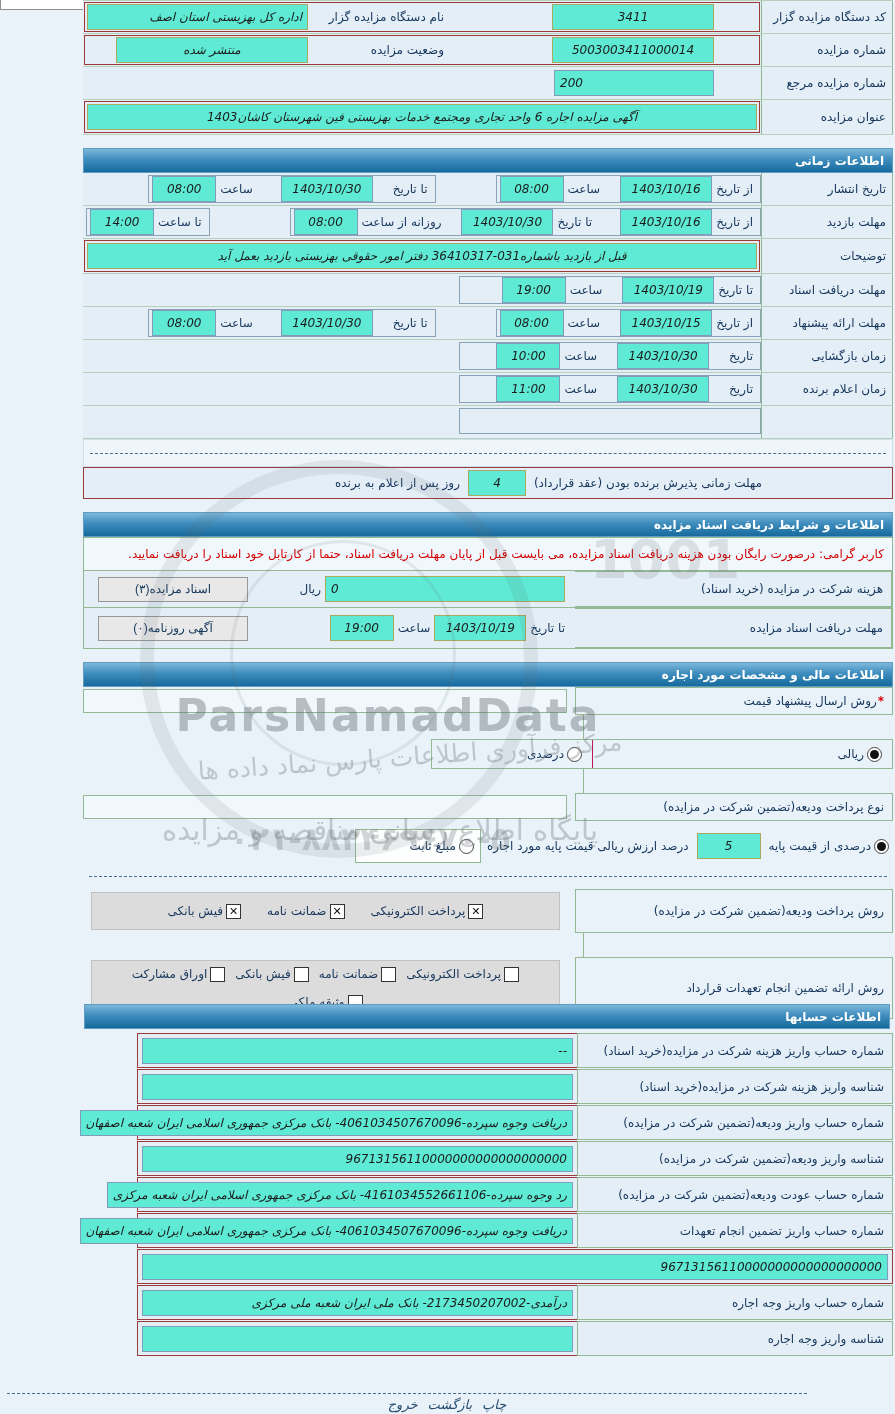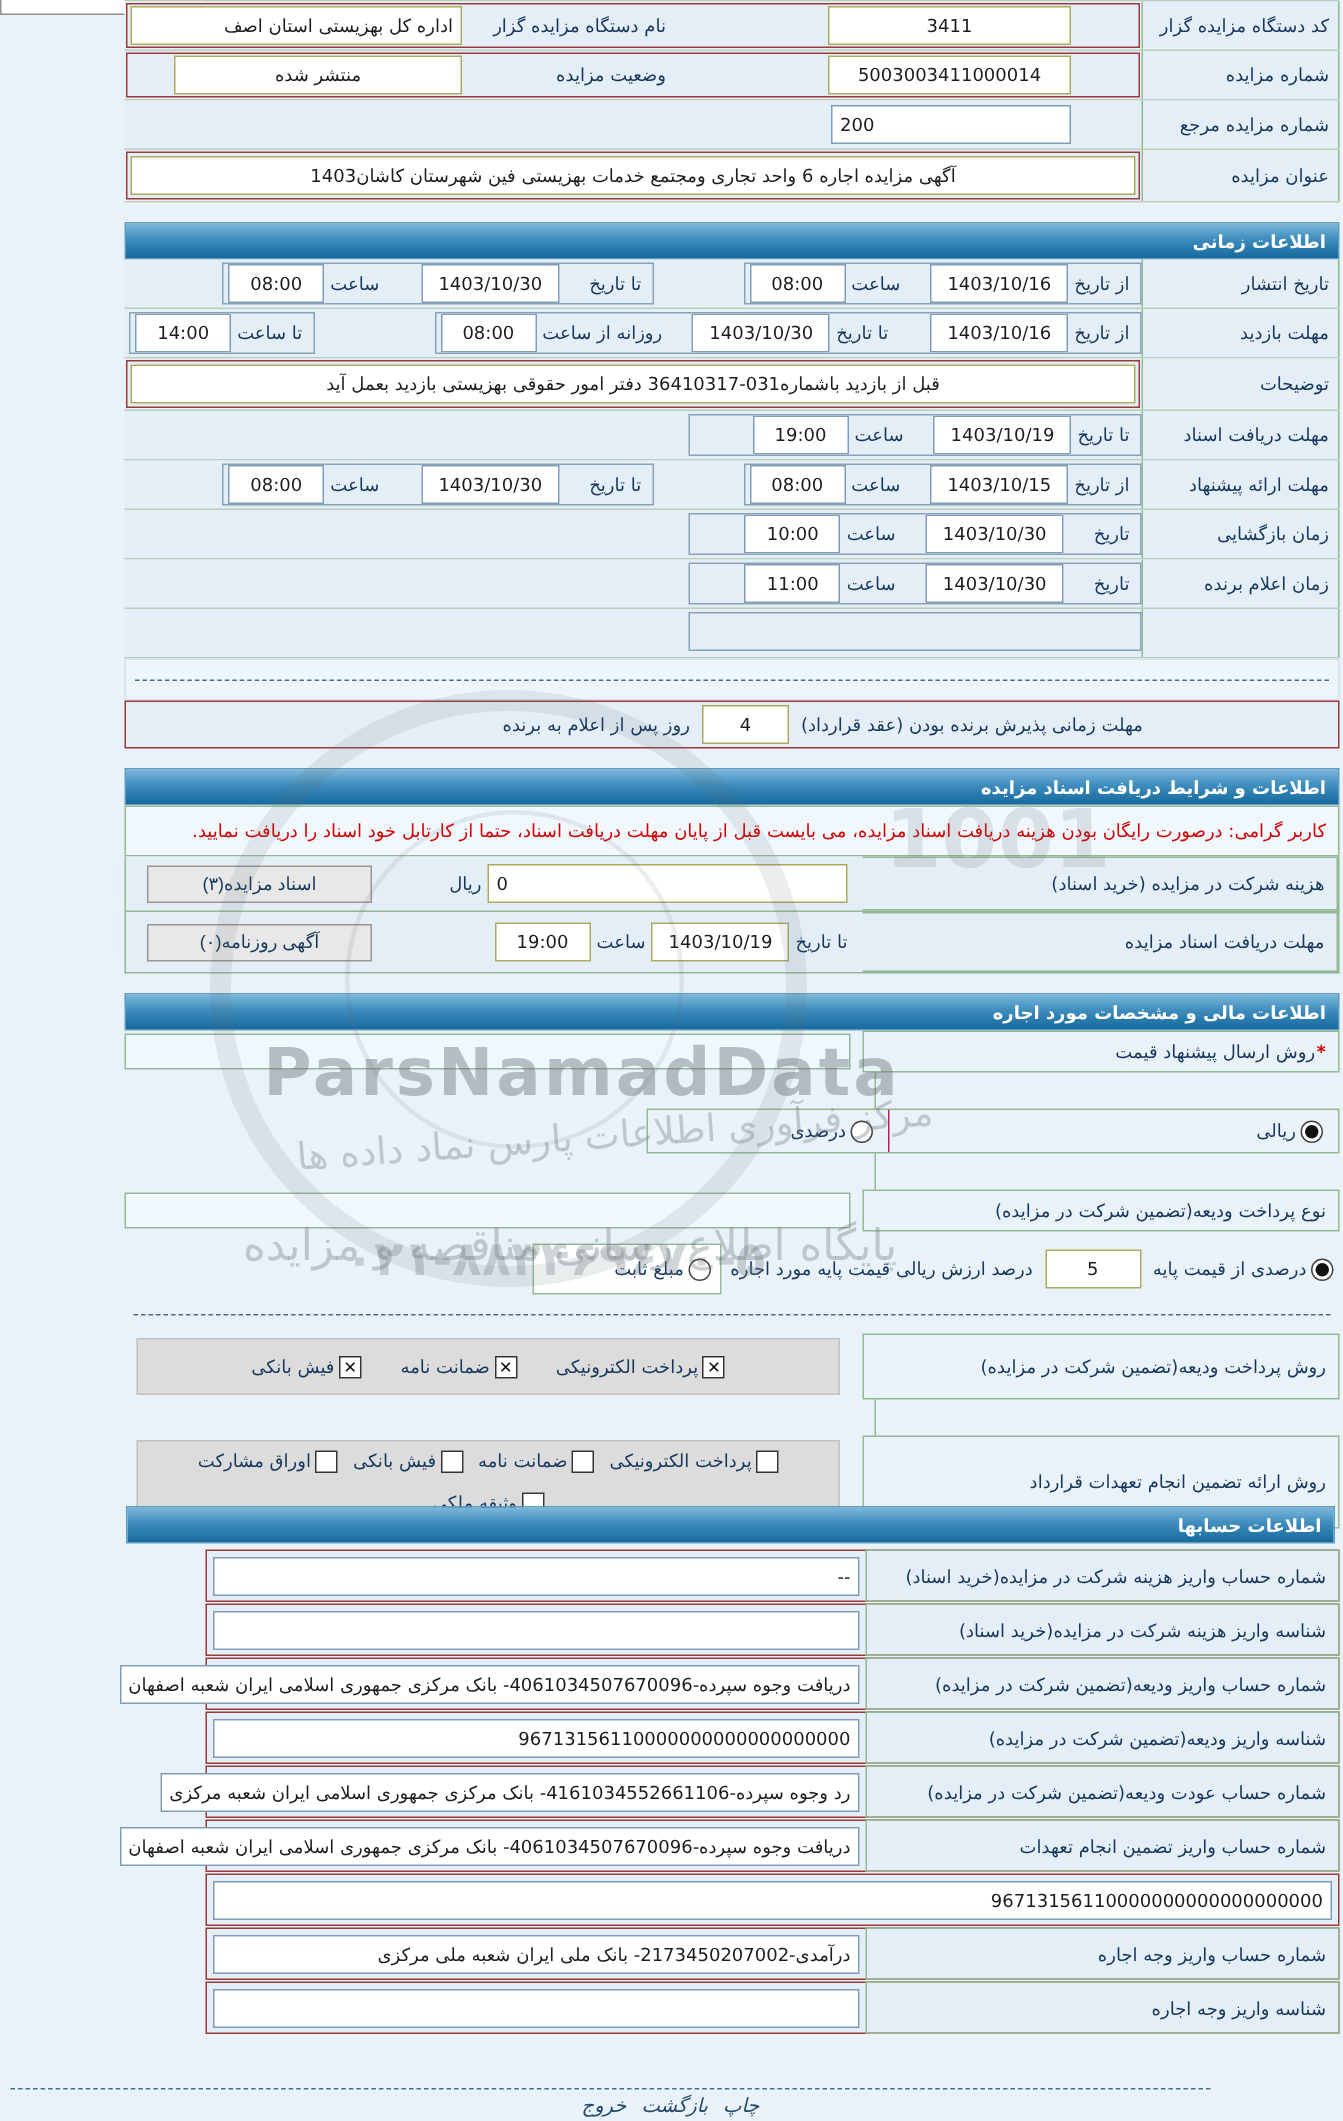--- a/index.html
+++ b/index.html
@@ -19,22 +19,22 @@
     background:linear-gradient(180deg,#7db8dc 0%,#3e8dbd 45%,#176a9e 100%);
     border:1px solid #5f9cc0;color:#ffffff;font-weight:bold;font-size:12px;margin-top:13px;}
   
   .row{display:flex;align-items:center;}
   .tlabel{width:122px;flex:none;padding:0 6px 0 2px;align-self:stretch;display:flex;align-items:center;
     border-left:1px solid #94b894;border-right:1px solid #94b894;}
   .sec-top .row,.sec-time .row{border-bottom:1px solid #b9cfb9;background:#e4eef6;min-height:32px;}
   .sec-top{border-top:1px solid #b9cfb9;}
   .maroonb{border:1px solid #9c3a3a;}
   .content{flex:1;display:flex;align-items:center;align-self:stretch;margin:1px;}
-  .yfield{background:#ffffff;border:1px solid #a9a95f;height:24px;display:flex;align-items:center;
-    padding:0 5px;overflow:hidden;white-space:nowrap;color:#1c1c1c;}
+  .yfield{background:#5eead4;border:1px solid #a9a95f;height:24px;display:flex;align-items:center;
+    padding:0 5px;overflow:hidden;white-space:nowrap;color:#1c1c1c;font-style:italic;}
   .yfield.blue{border:1px solid #7f9db9;}
   .center{justify-content:center;}
   .rightal{justify-content:flex-start;}  
   .leftal{justify-content:flex-end;}
   .grp{display:flex;align-items:center;border:1px solid #8aa2b6;align-self:stretch;margin:2px 0;padding:0 3px;}
   .sub{text-align:center;padding:0 4px;white-space:nowrap;}
   .date{width:80px;flex:none;}
   .time{width:52px;flex:none;}
   .gap16{width:16px;flex:none;} .gap24{width:24px;flex:none;} .gap60{width:60px;flex:none;} .gap80{width:80px;flex:none;}
   

